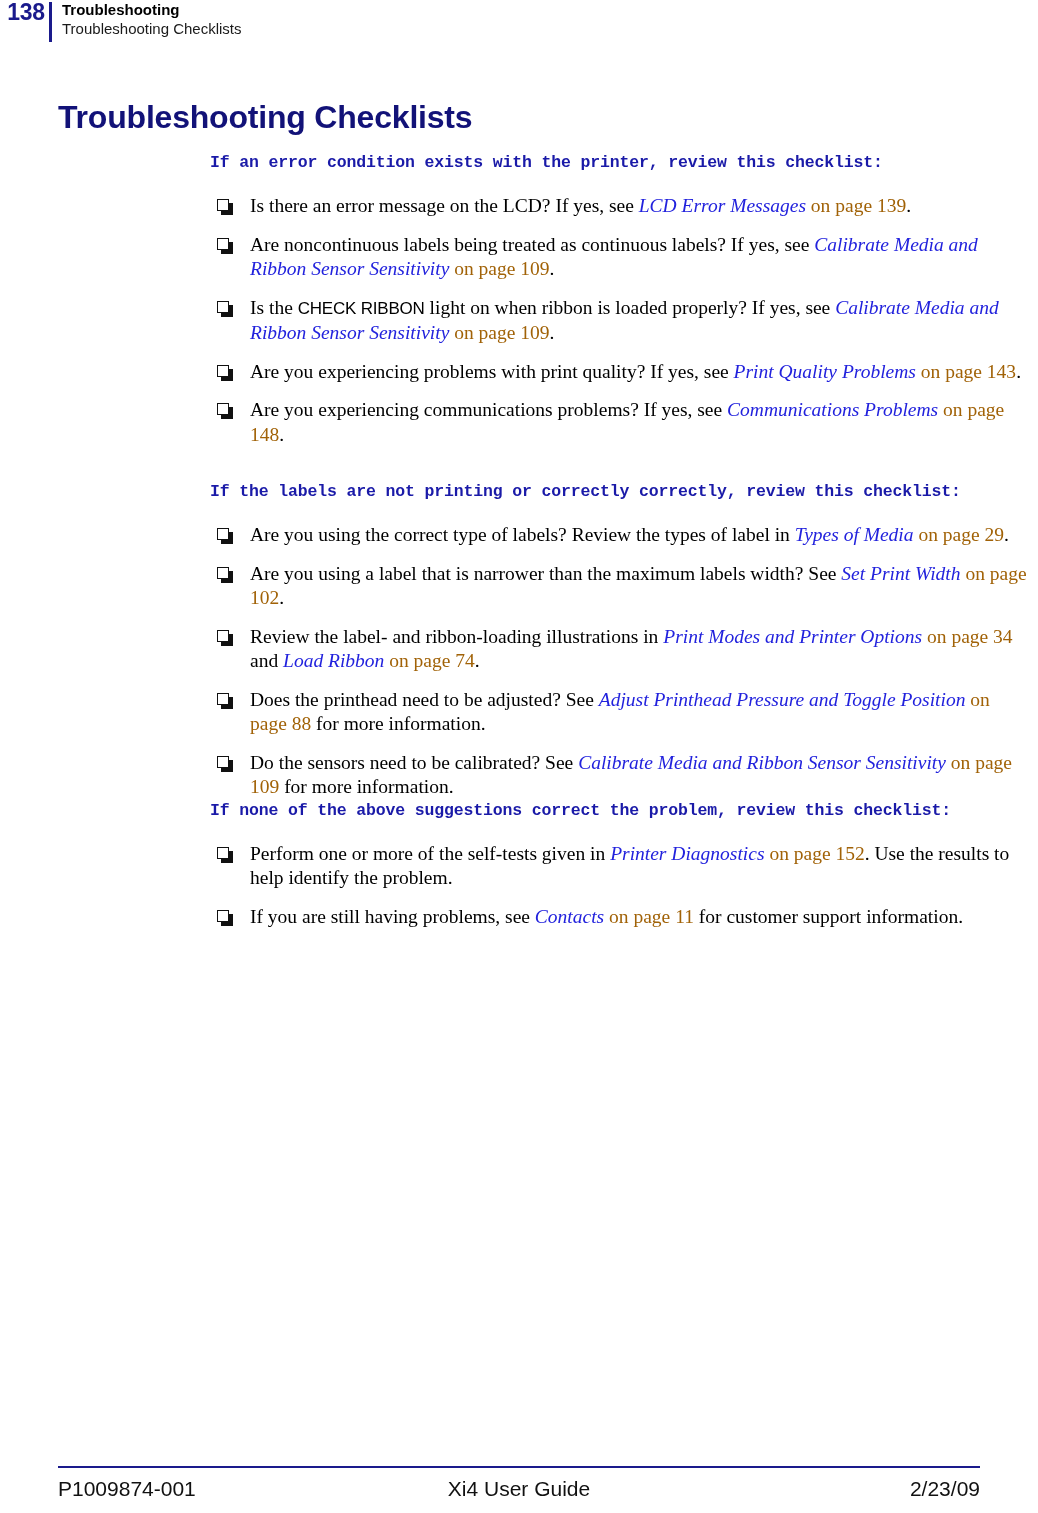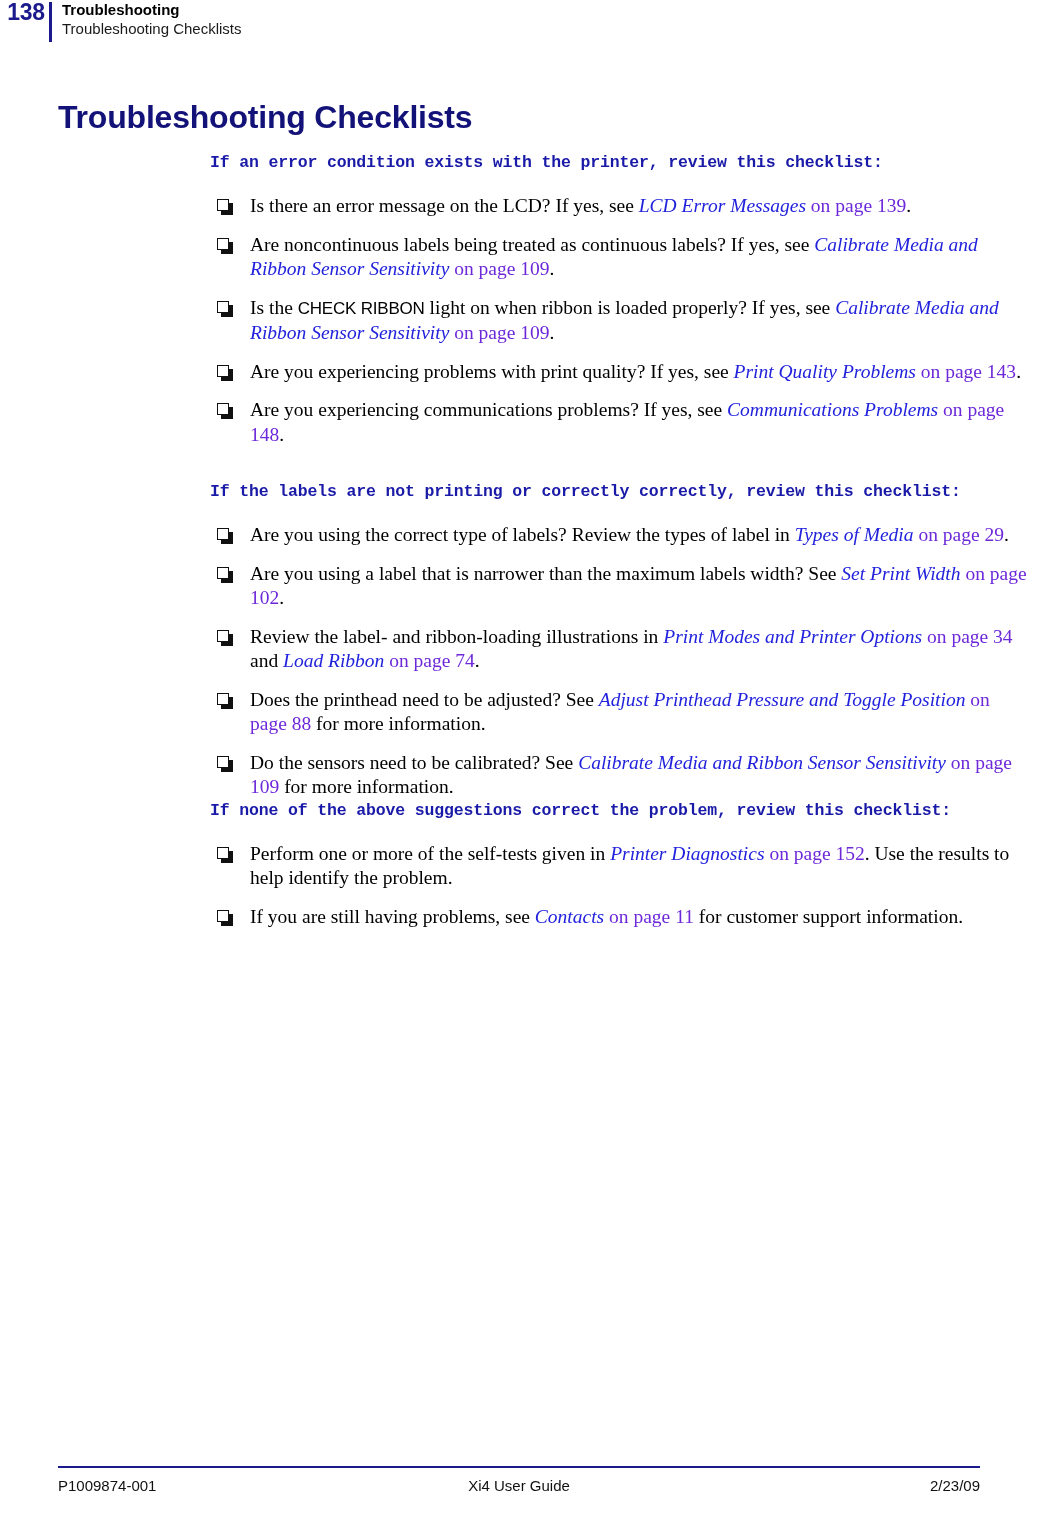--- a/index.html
+++ b/index.html
@@ -134,21 +134,21 @@
     background: #111111;
     z-index: -1;
   }
   ul.checklist > li { z-index: 0; }
 
   .xref {
     color: #2222dd;
     font-style: italic;
   }
   .xref-plain {
-    color: #6d28d9;
+    color: #a16207;
     font-style: normal;
   }
   .ui-label {
     font-family: "Liberation Sans", sans-serif;
     font-size: 17px;
     letter-spacing: -0.2px;
   }
 
   
   .page-footer {
@@ -160,21 +160,21 @@
   .footer-rule {
     width: 100%;
     height: 2px;
     background: #1a1a8c;
   }
   .footer-row {
     position: relative;
     margin-top: 9px;
     height: 22px;
     font-family: "Liberation Sans", sans-serif;
-    font-size: 15px;
+    font-size: 21px;
     color: #111111;
   }
   .footer-left  { position: absolute; left: 0;   top: 0; }
   .footer-center{ position: absolute; left: 0; right: 0; top: 0; text-align: center; }
   .footer-right { position: absolute; right: 0;  top: 0; }
 </style>
 </head>
 <body>
 
 <div class="page-header">

